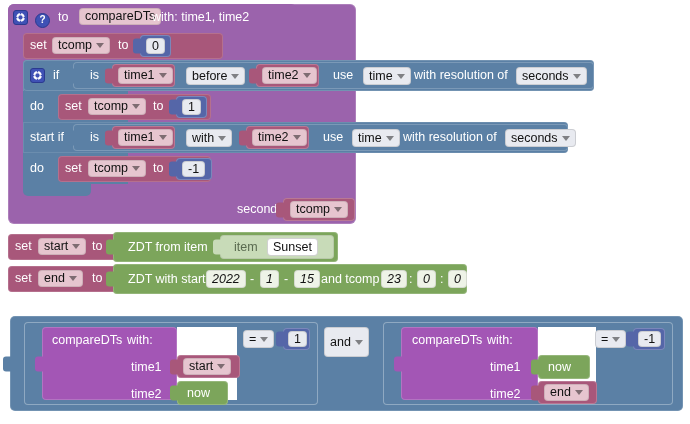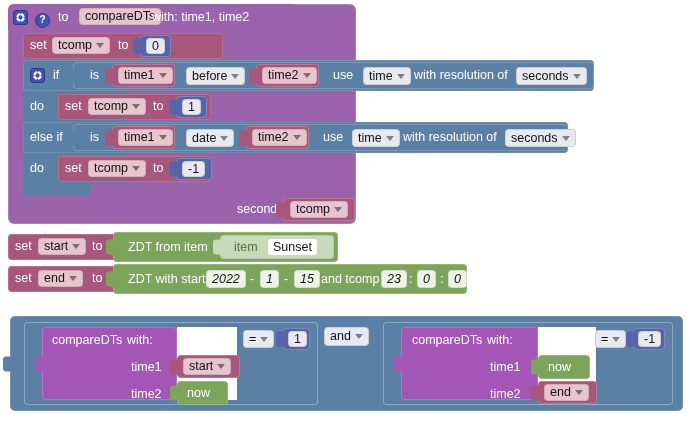--- a/index.html
+++ b/index.html
@@ -185,41 +185,41 @@
   <span class="notch">
       <i style="background:#5566a8;"></i>
     </span>
 </div>
 <div class="abs field f-light" style="left:182px;top:99px;min-width:17px;height:16px;">
   <span>1</span>
 </div>
 
 <div class="blk" style="left:23px;top:122px;width:545px;height:31px;background:#5b80a5;border-radius:0 4px 4px 0;
             box-shadow:inset 0 0 0 1px rgba(255,255,255,.10);"></div>
-<div class="abs lbl" style="left:30px;top:131px;">else if</div>
+<div class="abs lbl" style="left:30px;top:131px;">start if</div>
 
 <div class="blk" style="left:73px;top:124px;width:495px;height:27px;background:#5b80a5;border-radius:4px;
             box-shadow:inset 0 0 0 1px rgba(255,255,255,.20);">
   <span class="notch">
       <i style="background:#5b80a5;"></i>
     </span>
 </div>
 <div class="abs lbl" style="left:90px;top:131px;">is</div>
 <div class="blk" style="left:112px;top:126px;width:63px;height:23px;background:#a8577a;border-radius:4px;
             box-shadow:inset 0 0 0 1px rgba(255,255,255,.20);">
   <span class="notch">
       <i style="background:#a8577a;"></i>
     </span>
 </div>
 <div class="abs field f-var" style="left:118px;top:129px;height:17px;">
   <span>time1</span>
   <span class="caret"></span>
 </div>
 <div class="abs field f-light" style="left:186px;top:129px;height:18px;">
-  <span>date</span>
+  <span>with</span>
   <span class="caret"></span>
 </div>
 <div class="blk" style="left:246px;top:126px;width:63px;height:23px;background:#a8577a;border-radius:4px;
             box-shadow:inset 0 0 0 1px rgba(255,255,255,.20);">
   <span class="notch">
       <i style="background:#a8577a;"></i>
     </span>
 </div>
 <div class="abs field f-var" style="left:252px;top:129px;height:17px;">
   <span>time2</span>
@@ -387,21 +387,21 @@
 <div class="blk" style="left:283px;top:328px;width:27px;height:22px;background:#5566a8;border-radius:4px;
             box-shadow:inset 0 0 0 1px rgba(255,255,255,.22);">
   <span class="notch">
       <i style="background:#5566a8;"></i>
     </span>
 </div>
 <div class="abs field f-light" style="left:288px;top:331px;min-width:15px;height:16px;">
   <span>1</span>
 </div>
 
-<div class="abs field f-light" style="left:324px;top:327px;height:19px;">
+<div class="abs field f-light" style="left:324px;top:327px;height:30px;">
   <span>and</span>
   <span class="caret"></span>
 </div>
 
 <div class="blk" style="left:383px;top:322px;width:290px;height:83px;background:#5b80a5;border-radius:4px;
             box-shadow:inset 0 0 0 1px rgba(255,255,255,.32);"></div>
 
 <div class="blk" style="left:538px;top:327px;width:58px;height:73px;background:#ffffff;"></div>
 
 <div class="blk" style="left:401px;top:327px;width:137px;height:73px;background:#a356b5;border-radius:4px;

